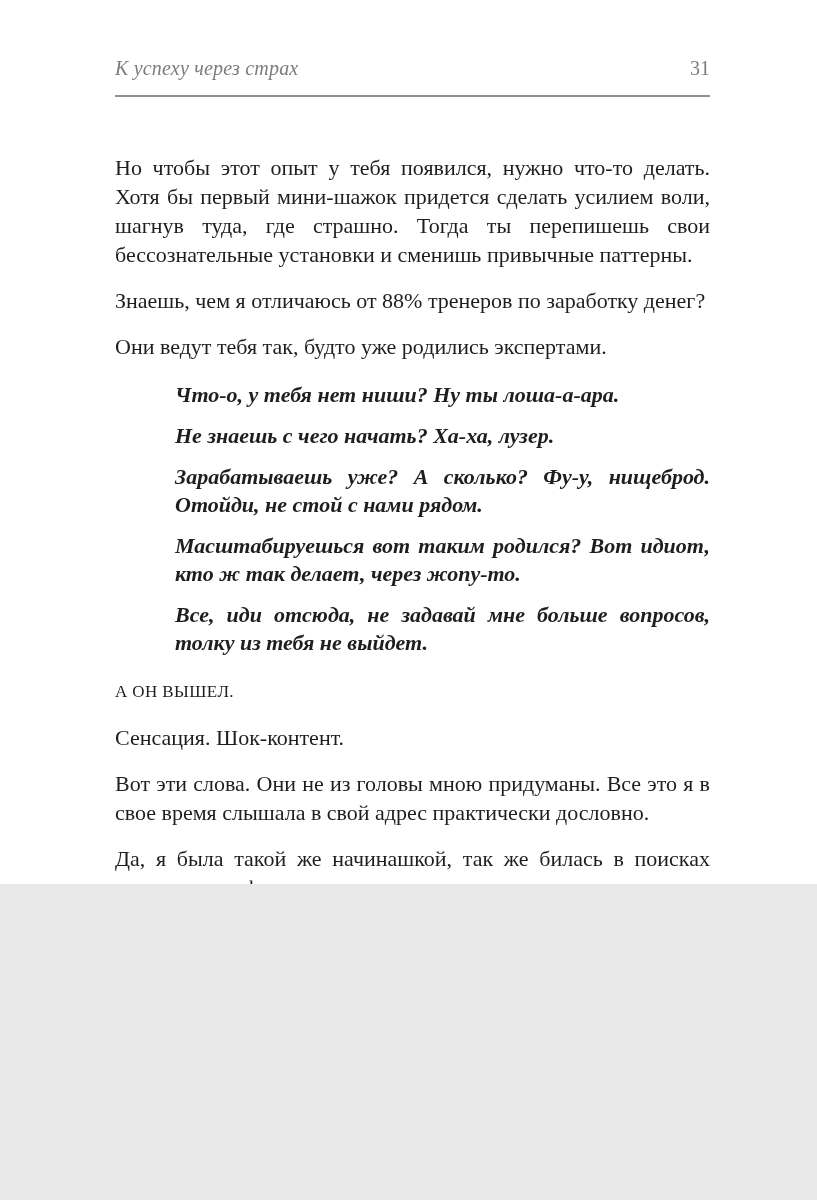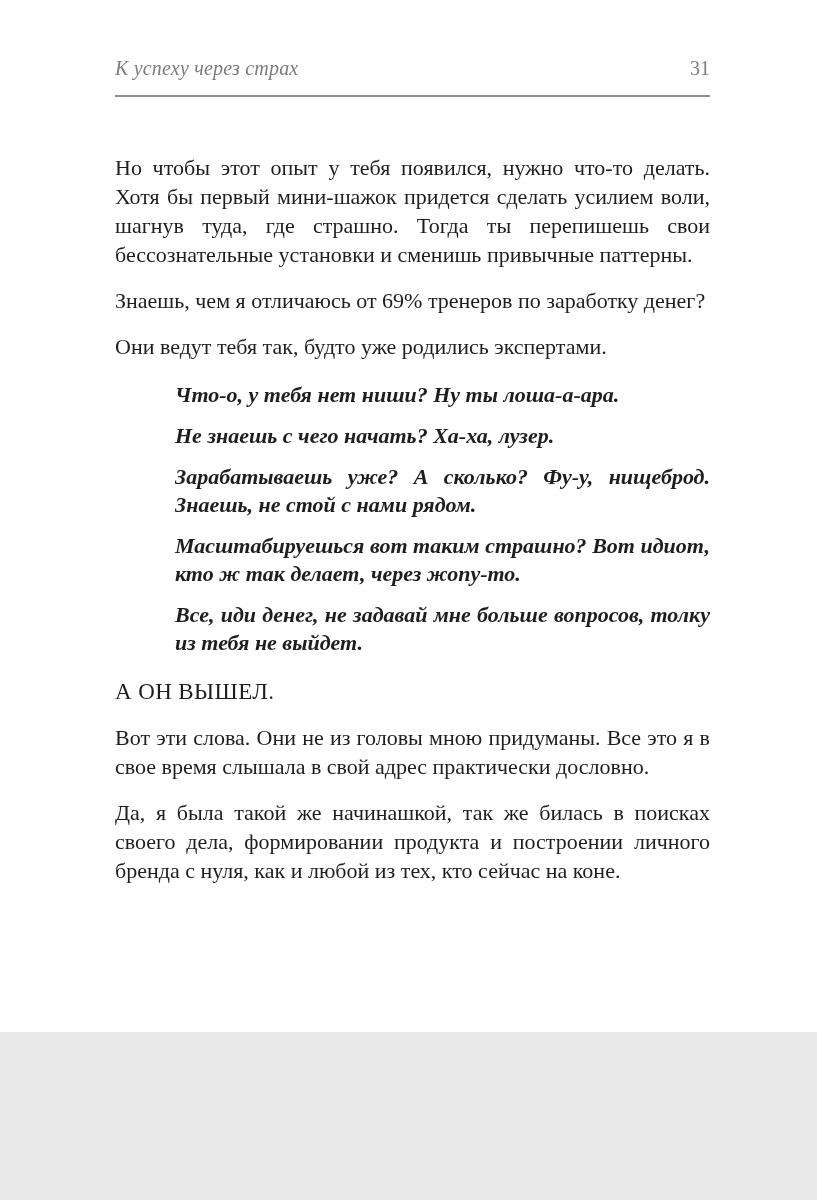--- a/index.html
+++ b/index.html
@@ -1,20 +1,20 @@
 <!DOCTYPE html>
 <html lang="ru"><head>
 <meta charset="utf-8">
 <style>
   * { margin: 0; padding: 0; box-sizing: border-box; }
   html, body { background: #e9e9e9; }
   .page {
     position: relative;
     width: 817px;
-    height: 1032px;
+    height: 884px;
     margin: 0 auto;
     background: #ffffff;
     font-family: "Liberation Serif", "DejaVu Serif", serif;
     color: #1e1e1e;
     padding: 57px 107px 0 115px;
     overflow: hidden;
   }
   .page-header {
     display: flex;
     justify-content: space-between;
@@ -43,21 +43,21 @@
     margin: 20px 0 20px 60px;
     font-weight: bold;
   }
   p.quote {
     font-style: italic;
     line-height: 28px;
     margin-bottom: 13px;
     text-align: justify;
   }
   p.caps-heading {
-    font-size: 23px;
+    font-size: 17px;
     letter-spacing: 0.4px;
     margin-bottom: 17px;
     text-align: left;
   }
 </style>
 </head>
 <body>
 
 <div class="page">
 
@@ -65,34 +65,35 @@
     <span class="running-title">К успеху через страх</span>
     <span class="page-number">31</span>
   </header>
 
   <hr class="header-rule">
 
   <main class="page-body">
 
     <p class="para">Но чтобы этот опыт у тебя появился, нужно что-то делать. Хотя бы первый мини-шажок придется сделать усилием воли, шагнув туда, где страшно. Тогда ты перепишешь свои бессознательные установки и сменишь привычные паттерны.</p>
 
-    <p class="para">Знаешь, чем я отличаюсь от 69% тренеров по заработку денег?</p>
+    <p class="para">Знаешь, чем я отличаюсь от 88% тренеров по заработку денег?</p>
 
     <p class="para">Они ведут тебя так, будто уже родились экспертами.</p>
 
     <section class="quote-block">
       <p class="quote">Что-о, у тебя нет ниши? Ну ты лоша-а-ара.</p>
       <p class="quote">Не знаешь с чего начать? Ха-ха, лузер.</p>
-      <p class="quote">Зарабатываешь уже? А сколько? Фу-у, нищеброд. Знаешь, не стой с нами рядом.</p>
-      <p class="quote">Масштабируешься вот таким страшно? Вот идиот, кто ж так делает, через жопу-то.</p>
-      <p class="quote">Все, иди денег, не задавай мне больше вопросов, толку из тебя не выйдет.</p>
+      <p class="quote">Зарабатываешь уже? А сколько? Фу-у, нищеброд. Отойди, не стой с нами рядом.</p>
+      <p class="quote">Масштабируешься вот таким родился? Вот идиот, кто ж так делает, через жопу-то.</p>
+      <p class="quote">Все, иди отсюда, не задавай мне больше вопросов, толку из тебя не выйдет.</p>
     </section>
 
     <p class="para caps-heading">А ОН ВЫШЕЛ.</p>
 
+    <p class="para">Сенсация. Шок-контент.</p>
 
     <p class="para">Вот эти слова. Они не из головы мною придуманы. Все это я в свое время слышала в свой адрес практически дословно.</p>
 
     <p class="para">Да, я была такой же начинашкой, так же билась в поисках своего дела, формировании продукта и построении личного бренда с нуля, как и любой из тех, кто сейчас на коне.</p>
 
 
   </main>
 </div>
 
 </body></html>

